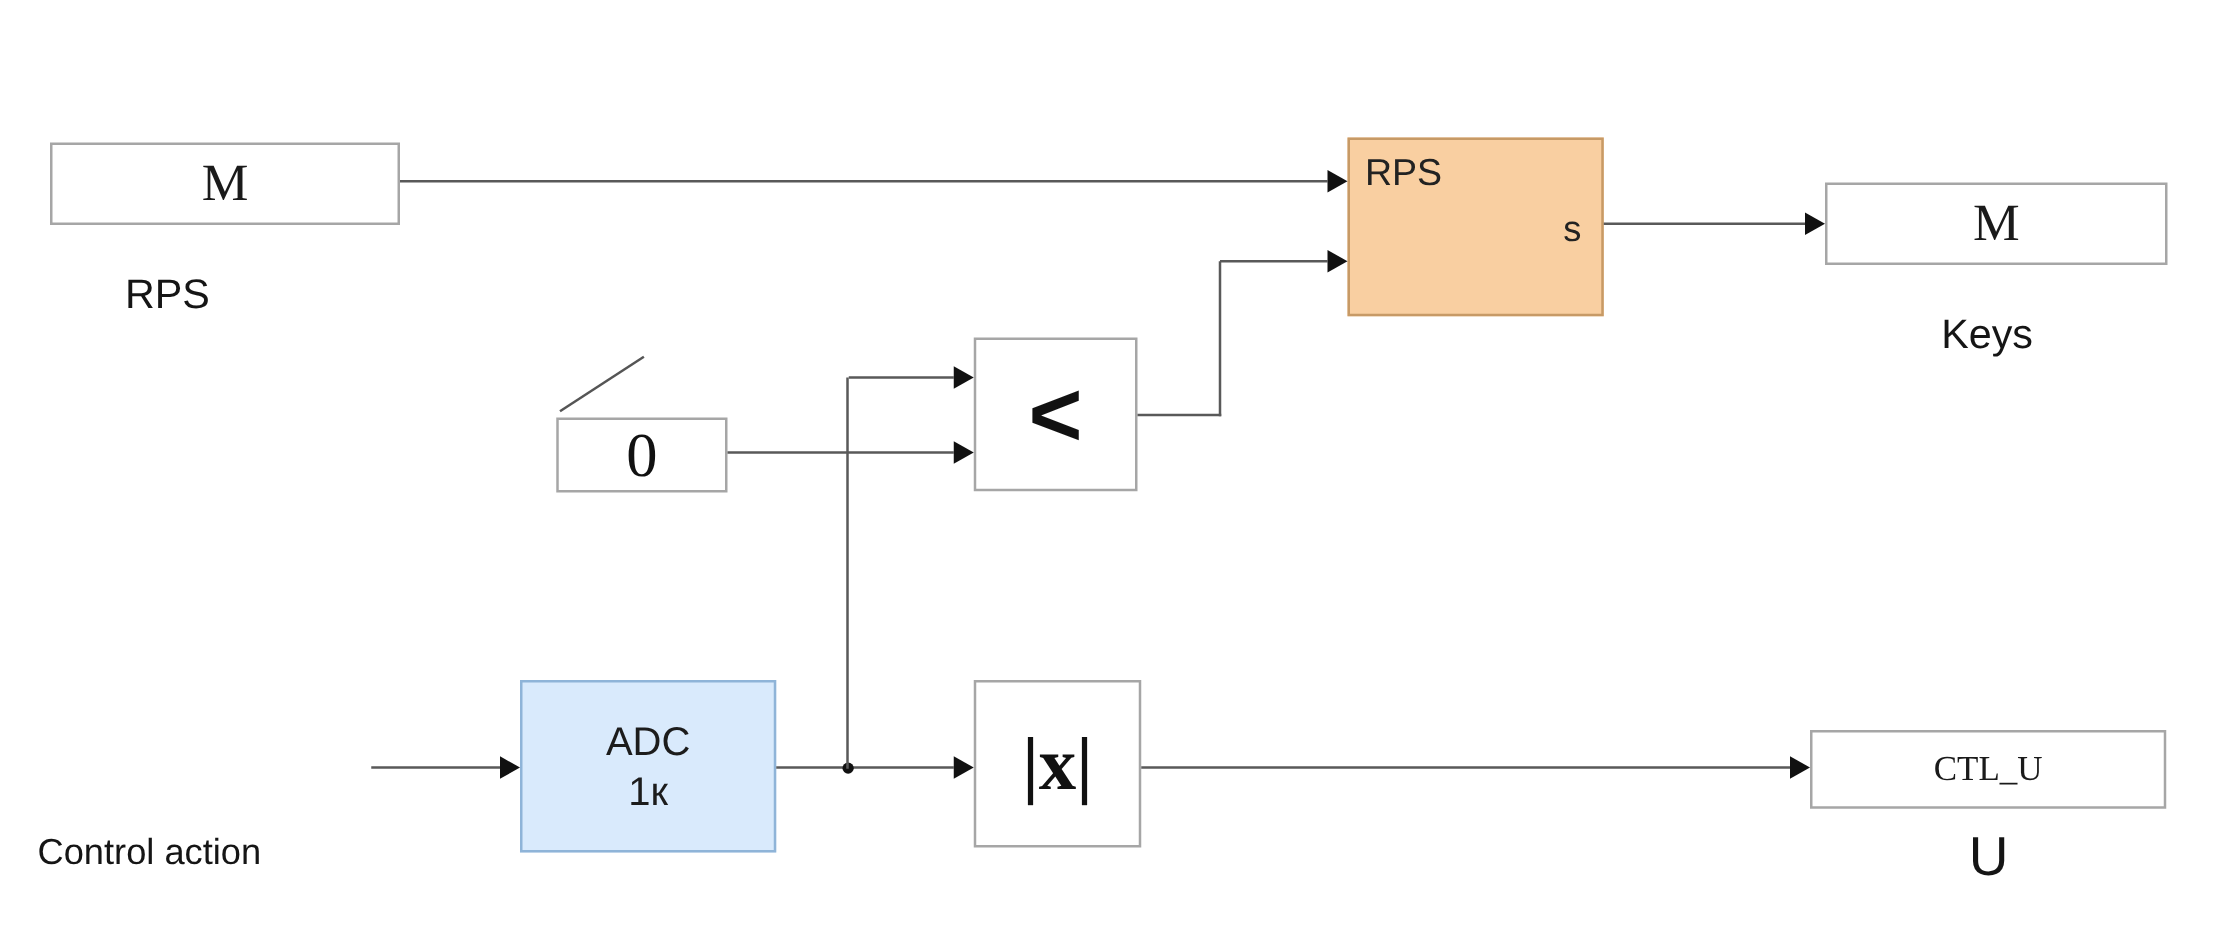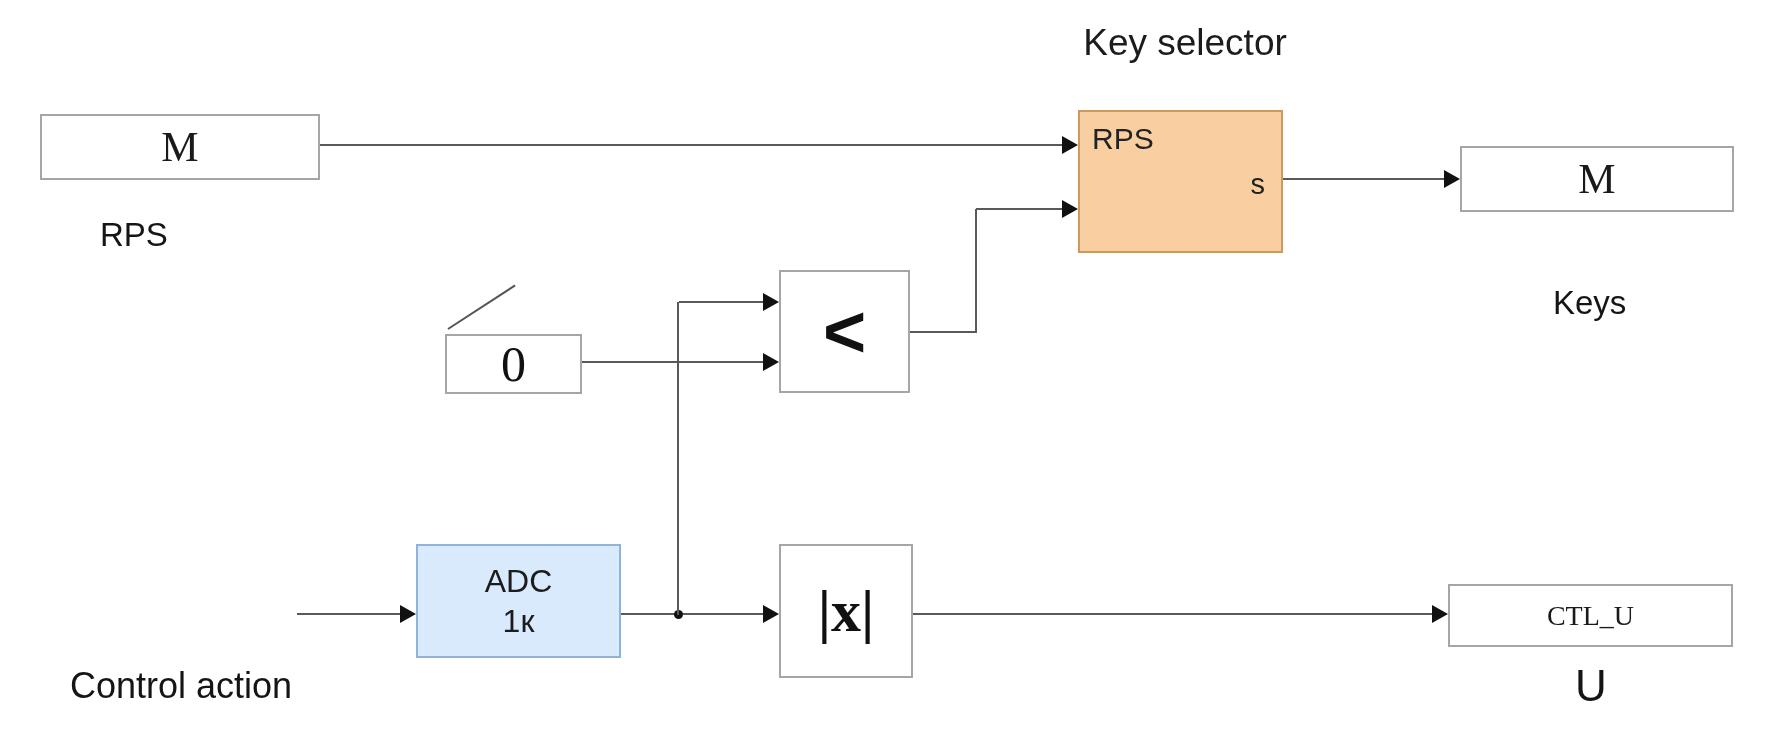--- a/index.html
+++ b/index.html
@@ -63,44 +63,43 @@
 </head>
 <body>
 
 <div id="canvas">
 
   <div class="block" style="left:40px;top:114px;width:280px;height:66px;">
     <span class="port-label">M</span>
   </div>
   <div class="caption" style="left:100px;top:218px;">RPS</div>
 
-  <div id="key-selector-title">Key selector</div>
 
   <div class="block" id="key-selector" style="left: 1078px; top: 110px; width: 205px; height: 143px; background-color: rgb(249, 207, 161);">
     <span class="ks-in">RPS</span>
     <span class="ks-out">s</span>
   </div>
 
   <div class="block" style="left:1460px;top:146px;width:274px;height:66px;">
     <span class="port-label">M</span>
   </div>
-  <div class="caption" style="left:1553px;top:250px;margin-top:36px;">Keys</div>
+  <div class="caption" style="left:1553px;top:250px;">Keys</div>
 
   <div class="block" style="left:445px;top:334px;width:137px;height:60px;">
     <span class="zero-glyph">0</span>
   </div>
   <div class="slash" style="left:448px;top:328px;"></div>
 
   <div class="block" style="left:779px;top:270px;width:131px;height:123px;">
     <span class="lt-glyph">&lt;</span>
   </div>
 
-  <div class="caption" style="left:30px;top:668px;font-size:36px;margin-left:40px;">Control action</div>
+  <div class="caption" style="left:30px;top:668px;font-size:29px;">Control action</div>
 
-  <div class="block" id="adc" style="left: 416px; top: 544px; width: 205px; height: 114px; background-color: rgb(217, 234, 252);">
+  <div class="block" id="adc" style="left: 416px; top: 544px; width: 205px; height: 138px; background-color: rgb(217, 234, 252);">
     <span>ADC</span>
     <span>1к</span>
   </div>
 
   <div class="block" style="left:779px;top:544px;width:134px;height:134px;">
     <span class="abs-glyph">|x|</span>
   </div>
 
   <div class="block" style="left:1448px;top:584px;width:285px;height:63px;">
     <span class="port-label" style="font-size:28px;">CTL_U</span>

